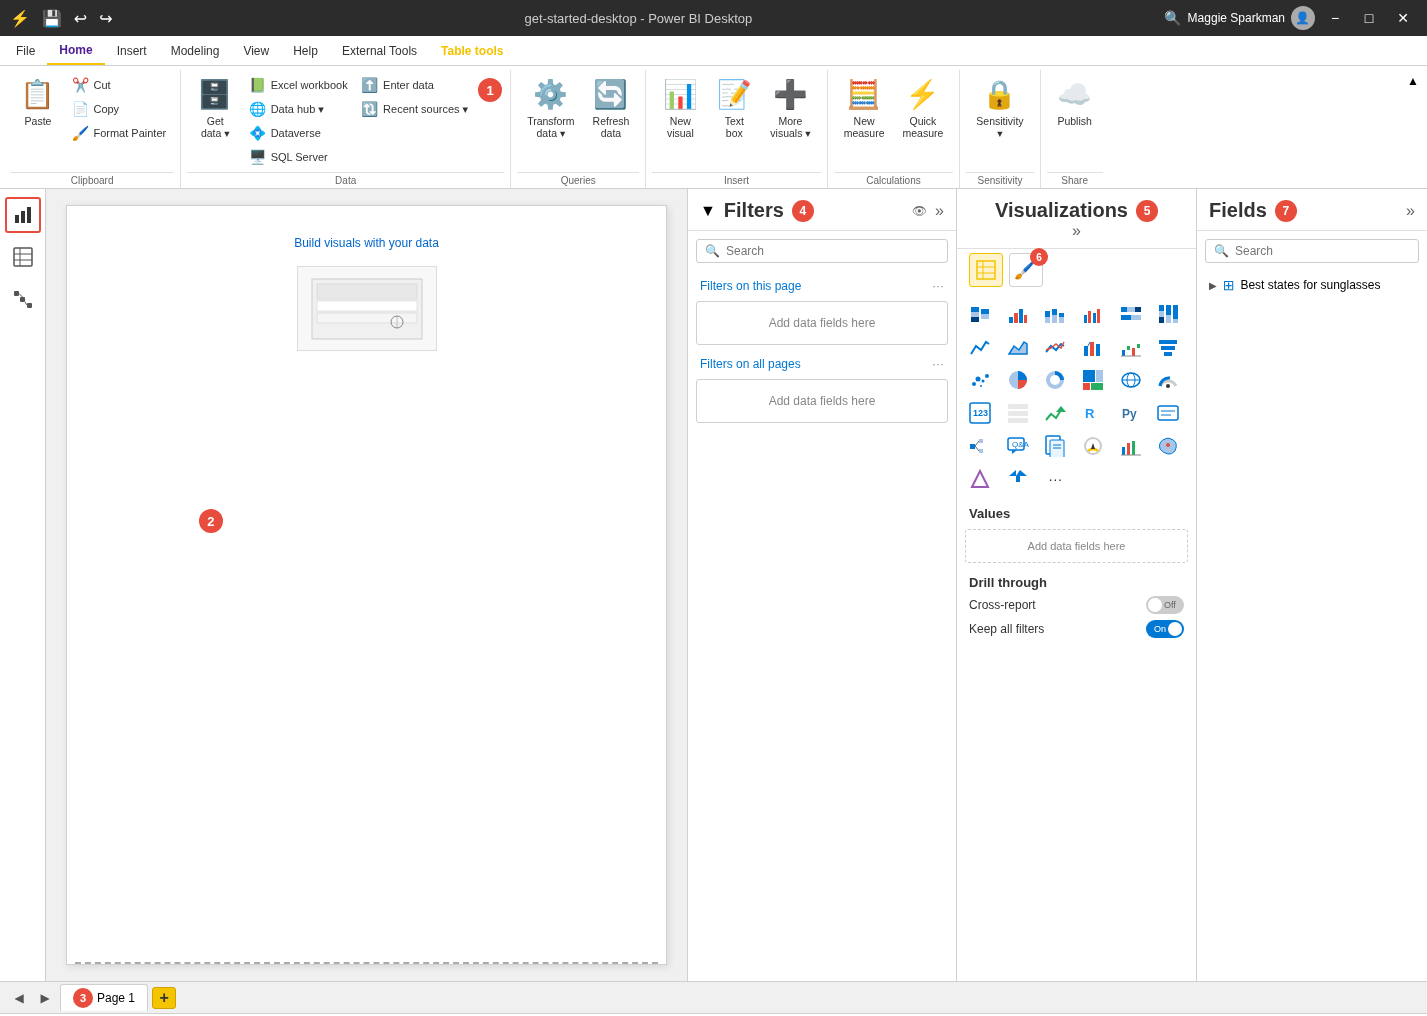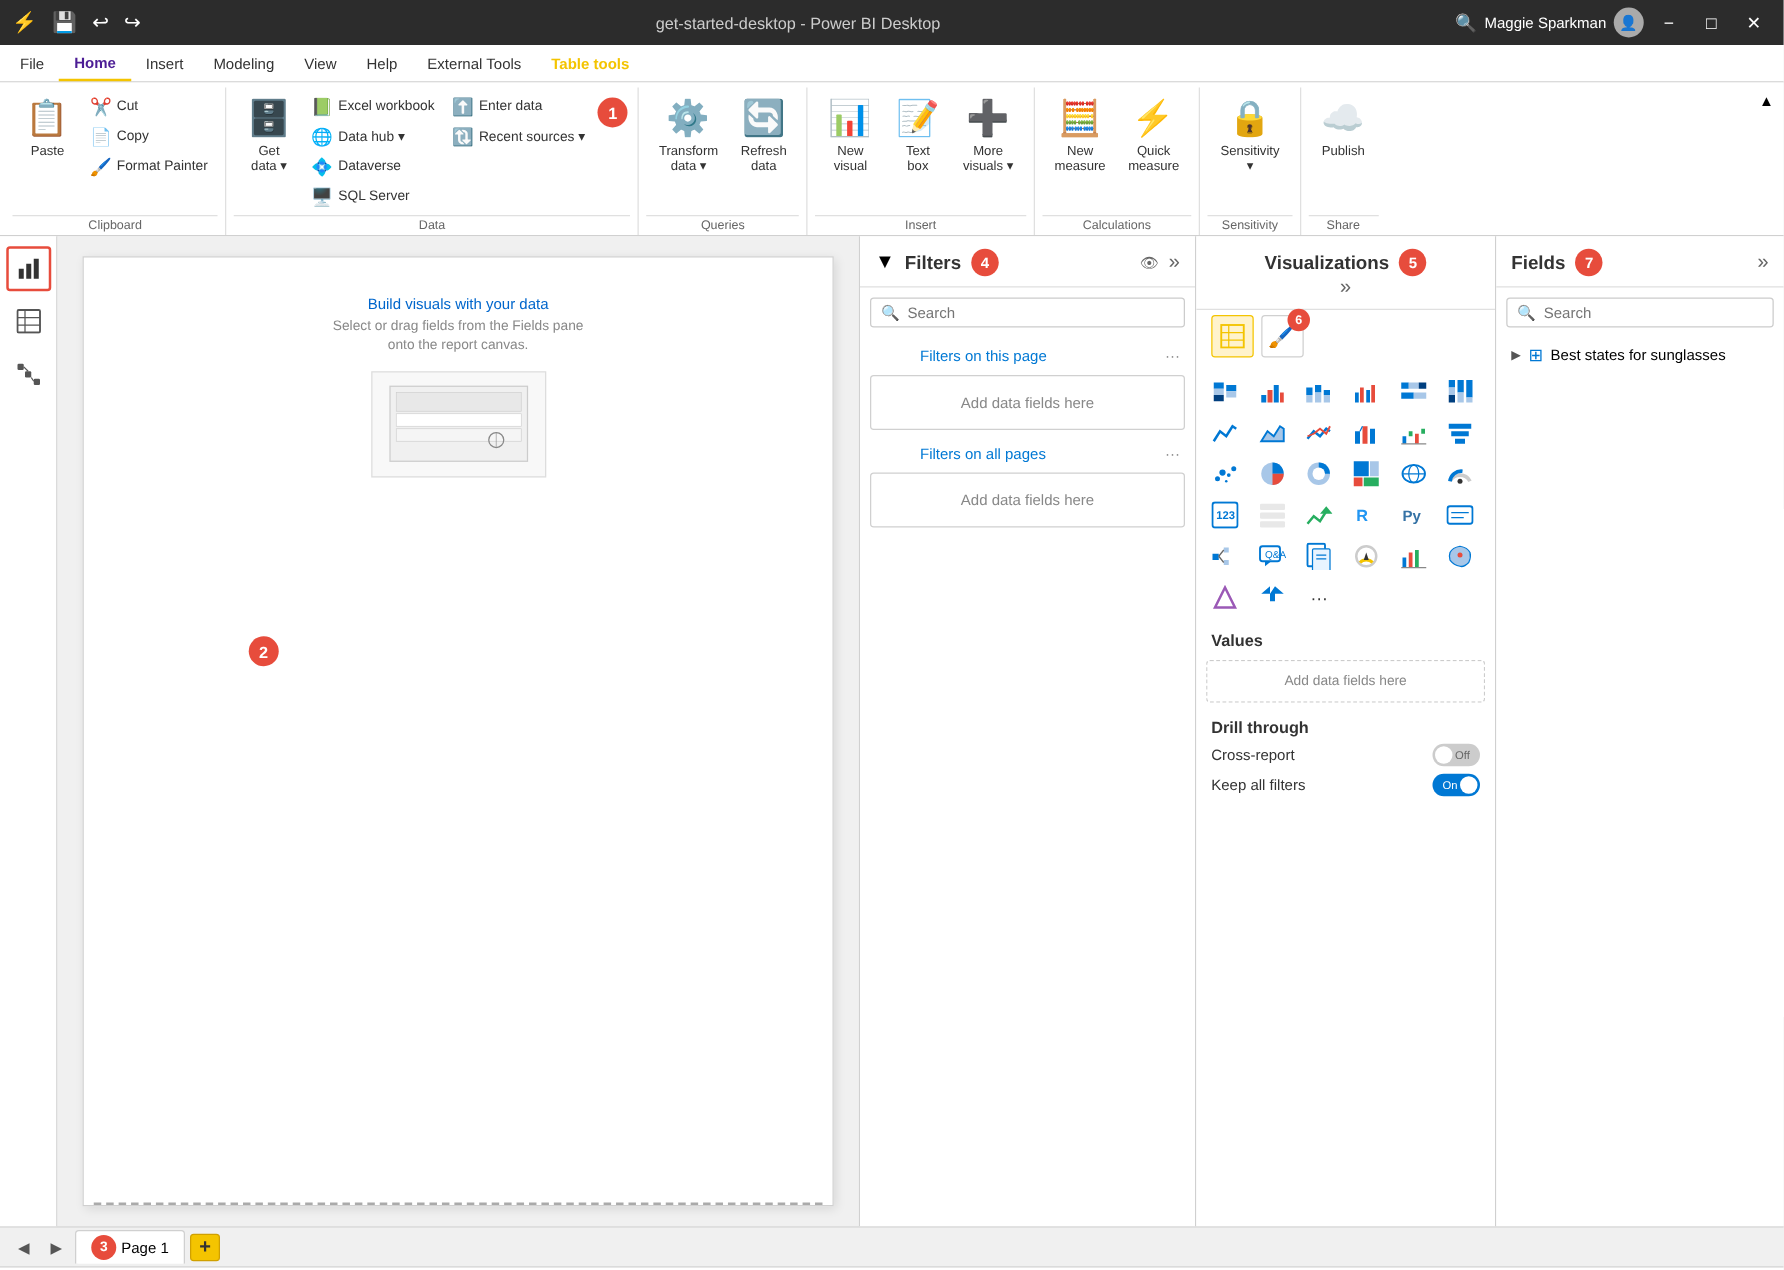--- a/index.html
+++ b/index.html
@@ -176,21 +176,21 @@
       flex-direction: column;
     }
     .pane-header {
       display: flex;
       align-items: center;
       justify-content: space-between;
       padding: 10px 12px 8px;
       border-bottom: 1px solid #e0e0e0;
     }
     .pane-title {
-      font-size: 15px;
+      font-size: 20px;
       font-weight: 600;
       color: #333;
     }
     .pane-header-icons { display: flex; gap: 8px; align-items: center; color: #666; }
     .pane-search {
       margin: 8px;
       border: 1px solid #ccc;
       border-radius: 3px;
       display: flex;
       align-items: center;
@@ -212,21 +212,20 @@
       padding: 14px;
       text-align: center;
       color: #888;
       font-size: 12px;
     }
     .filters-section-header {
       display: flex;
       align-items: center;
       justify-content: space-between;
       padding: 8px 12px 4px;
-      margin-left: 36px;
     }
 
     
     .viz-pane {
       width: 240px;
       background: #fff;
       border-right: 1px solid #d0d0d0;
       display: flex;
       flex-direction: column;
       overflow-y: auto;
@@ -608,21 +607,20 @@
         <line x1="6" y1="4.5" x2="9.5" y2="8" stroke="#555" stroke-width="1"></line>
         <line x1="12" y1="13" x2="14" y2="16" stroke="#555" stroke-width="1"></line>
       </svg>
     </div>
   </div>
 
   <div class="canvas-area">
     <div class="report-page">
       <div class="canvas-hint">
         <div class="canvas-hint-title">Build visuals with your data</div>
-        <div class="canvas-hint-sub" style="font-size:11px;color:#888;">Select or drag fields from the Fields pane<br>onto the report canvas.</div>
       </div>
       <div style="margin-top:12px;border:1px solid #ddd;width:140px;height:85px;background:#f8f8f8;display:flex;align-items:center;justify-content:center;">
 
         <svg width="120" height="70" viewBox="0 0 120 70">
           <rect x="5" y="5" width="110" height="60" fill="#f0f0f0" stroke="#ccc" stroke-width="1"></rect>
           <rect x="10" y="10" width="100" height="15" fill="#e8e8e8" stroke="#ccc" stroke-width="0.5"></rect>
           <rect x="10" y="27" width="100" height="10" fill="#fff" stroke="#ccc" stroke-width="0.5"></rect>
           <rect x="10" y="39" width="100" height="10" fill="#f5f5f5" stroke="#ccc" stroke-width="0.5"></rect>
           <circle cx="90" cy="48" r="6" fill="none" stroke="#888" stroke-width="1"></circle>
           <line x1="90" y1="42" x2="90" y2="54" stroke="#888" stroke-width="0.5"></line>

